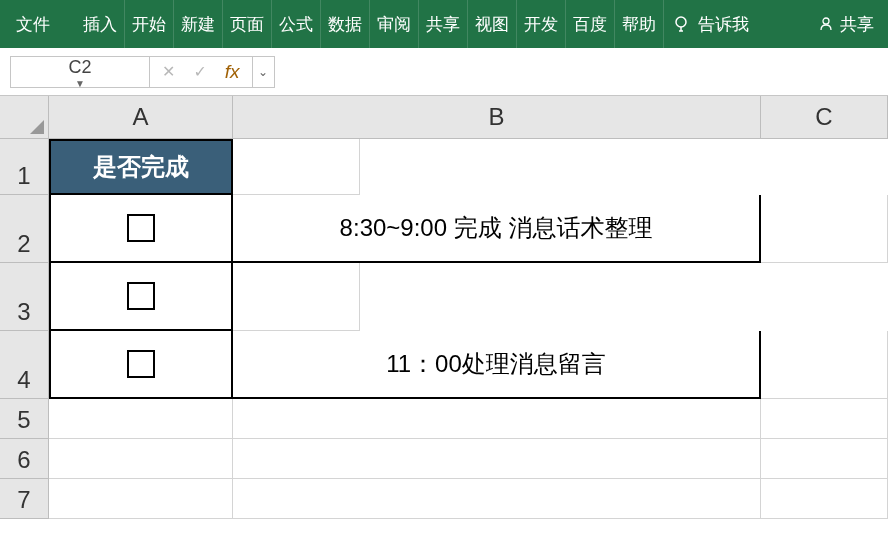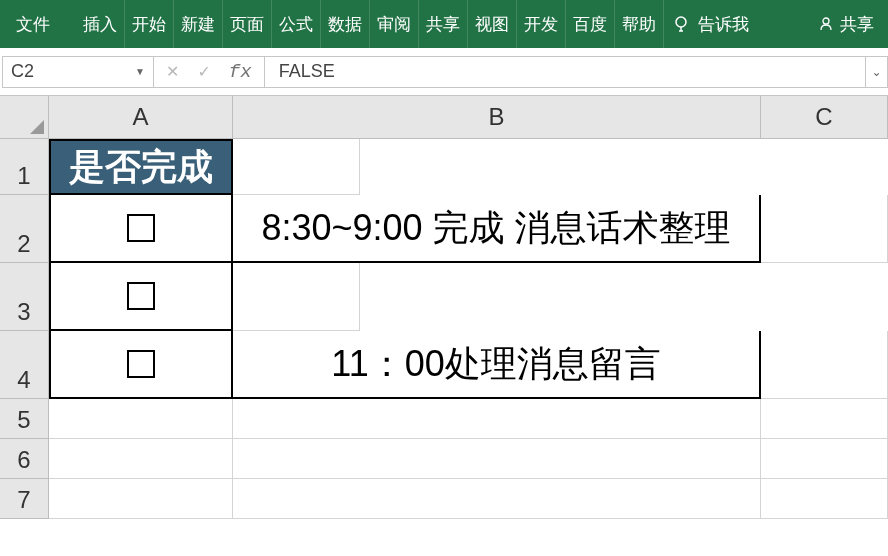--- a/index.html
+++ b/index.html
@@ -10,42 +10,42 @@
     .ribbon-tabs { display: flex; height: 100%; align-items: center; }
     .ribbon-tab { padding: 0 7px; height: 100%; display: flex; align-items: center; cursor: pointer; border-right: 1px solid rgba(255,255,255,0.15); white-space: nowrap; }
     .ribbon-tab.file { padding: 0 16px; border-right: none; margin-right: 10px; }
     .ribbon-icon { margin: 0 8px; display: flex; align-items: center; }
     .ribbon-tell { }
     .ribbon-spacer { flex: 1; }
     .ribbon-share { padding: 0 14px; display: flex; align-items: center; gap: 6px; }
     
     
     .formula-bar { height: 48px; display: flex; align-items: center; border-bottom: 1px solid #c6c6c6; background: #fff; font-size: 18px; color: #444; }
-    .name-box { width: 152px; height: 32px; border: 1px solid #c6c6c6; margin: 0 0 0 2px; padding: 0 8px; display: flex; align-items: center; justify-content: space-between; background: #fff; }
+    .name-box { width: 140px; height: 32px; border: 1px solid #c6c6c6; margin: 0 0 0 10px; padding: 0 8px; display: flex; align-items: center; justify-content: space-between; background: #fff; flex-direction: column; }
     .name-box-text { color: #444; }
     .name-box-arrow { font-size: 10px; color: #666; }
     .fx-area { display: flex; align-items: center; height: 32px; border: 1px solid #c6c6c6; border-left: none; padding: 0 12px; gap: 18px; background: #fff; }
     .fx-btn { color: #b8b8b8; font-size: 16px; cursor: pointer; }
-    .fx-btn.fx { font-style: italic; font-family: Liberation Mono, monospace; font-size: 19px; color: #737373; }
+    .fx-btn.fx { font-style: italic; font-family: Liberation Sans, sans-serif; font-size: 19px; color: #a16207; }
     .formula-input { flex: 1; height: 32px; border: 1px solid #c6c6c6; border-left: none; padding: 0 14px; display: flex; align-items: center; background: #fff; color: #444; }
     .formula-expand { width: 22px; display: flex; align-items: center; justify-content: center; color: #666; border: 1px solid #c6c6c6; border-left: none; height: 32px; font-size: 12px; }
     
     
     .sheet { display: flex; flex-direction: column; }
     .col-headers { display: flex; height: 43px; }
     .corner { width: 49px; background: #e6e6e6; border-right: 1px solid #bdbdbd; border-bottom: 1px solid #bdbdbd; position: relative; }
     .corner::after { content: ""; position: absolute; right: 4px; bottom: 4px; width: 0; height: 0; border-left: 14px solid transparent; border-bottom: 14px solid #999; }
     .col-h { background: #e6e6e6; border-right: 1px solid #bdbdbd; border-bottom: 1px solid #bdbdbd; display: flex; align-items: center; justify-content: center; font-size: 24px; color: #333; }
     .col-A { width: 184px; }
     .col-B { width: 528px; }
     .col-C { width: 127px; }
     
     .row { display: flex; }
     .row-h { width: 49px; background: #e6e6e6; border-right: 1px solid #bdbdbd; border-bottom: 1px solid #bdbdbd; display: flex; align-items: flex-end; justify-content: center; font-size: 24px; color: #333; padding-bottom: 4px; }
-    .cell { border-right: 1px solid #d4d4d4; border-bottom: 1px solid #d4d4d4; display: flex; align-items: center; justify-content: center; font-size: 36px; color: #000; background: #fff; }
+    .cell { border-right: 1px solid #d4d4d4; border-bottom: 1px solid #d4d4d4; display: flex; align-items: center; justify-content: center; font-size: 24px; color: #000; background: #fff; }
     
     .r1 { height: 56px; }
     .r2, .r3, .r4 { height: 68px; }
     .r5, .r6, .r7 { height: 40px; }
     
     .header-cell { background: #3a5f79; color: #fff; font-weight: bold; border-right: 2px solid #000; border-bottom: 2px solid #000; border-top: 2px solid #000; }
     .header-cell.first { border-left: 2px solid #000; }
     .data-cell-A { border-left: 2px solid #000; border-right: 2px solid #000; border-bottom: 2px solid #000; }
     .data-cell-B { border-right: 2px solid #000; border-bottom: 2px solid #000; justify-content: center; padding: 2px 12px; }
     
@@ -95,21 +95,20 @@
 <div class="formula-bar">
   <div class="name-box">
     <span class="name-box-text">C2</span>
     <span class="name-box-arrow">▼</span>
   </div>
   <div class="fx-area">
     <span class="fx-btn">✕</span>
     <span class="fx-btn">✓</span>
     <span class="fx-btn fx">fx</span>
   </div>
-  <div class="formula-input">FALSE</div>
   <div class="formula-expand">⌄</div>
 </div>
 
 <div class="sheet">
   <div class="col-headers">
     <div class="corner"></div>
     <div class="col-h col-A">A</div>
     <div class="col-h col-B">B</div>
     <div class="col-h col-C">C</div>
   </div>

